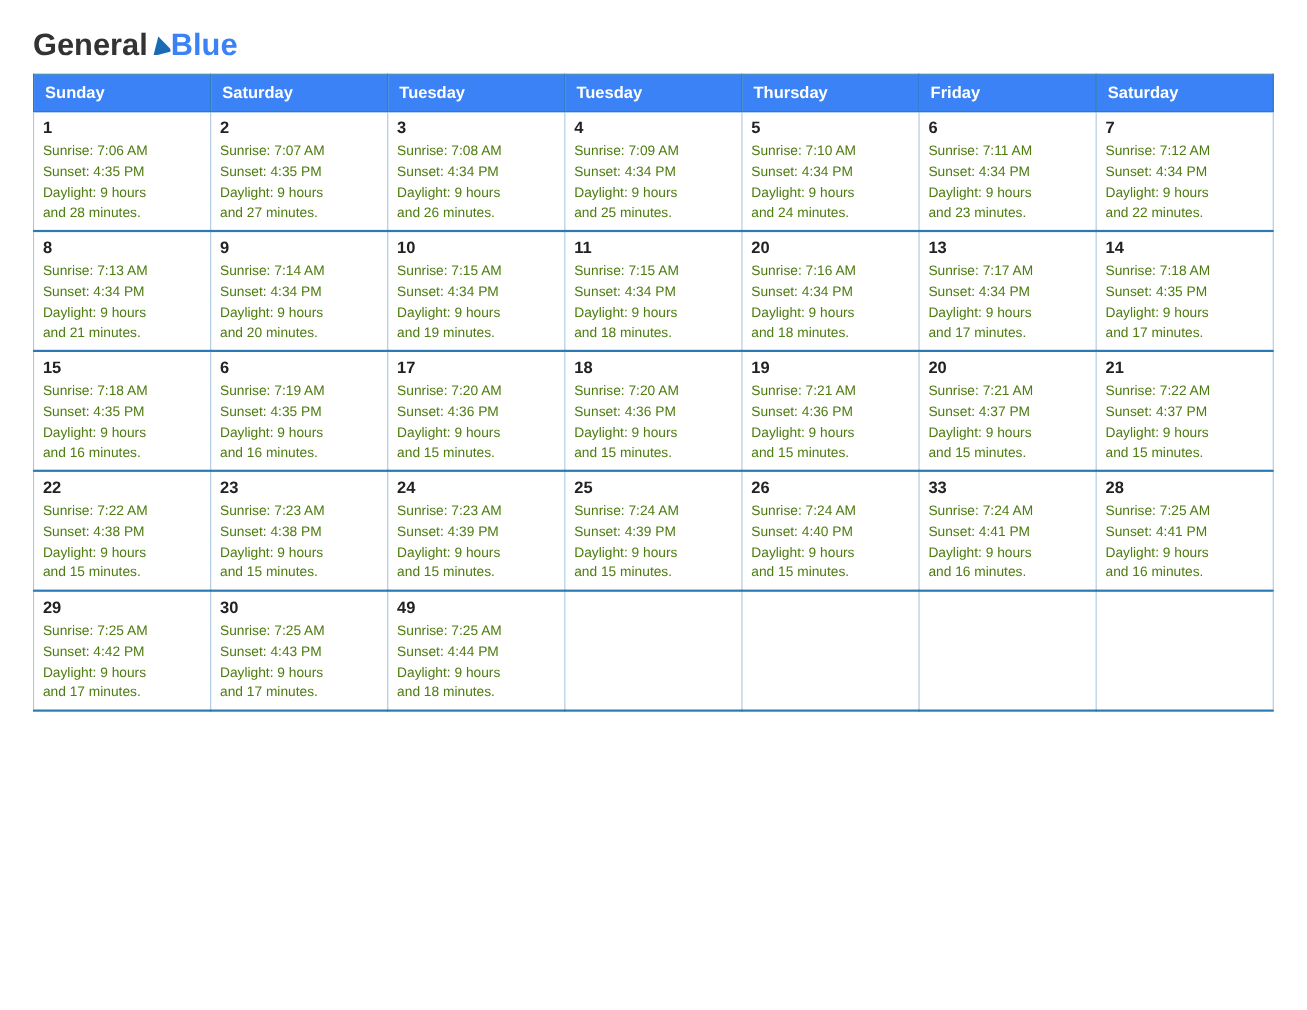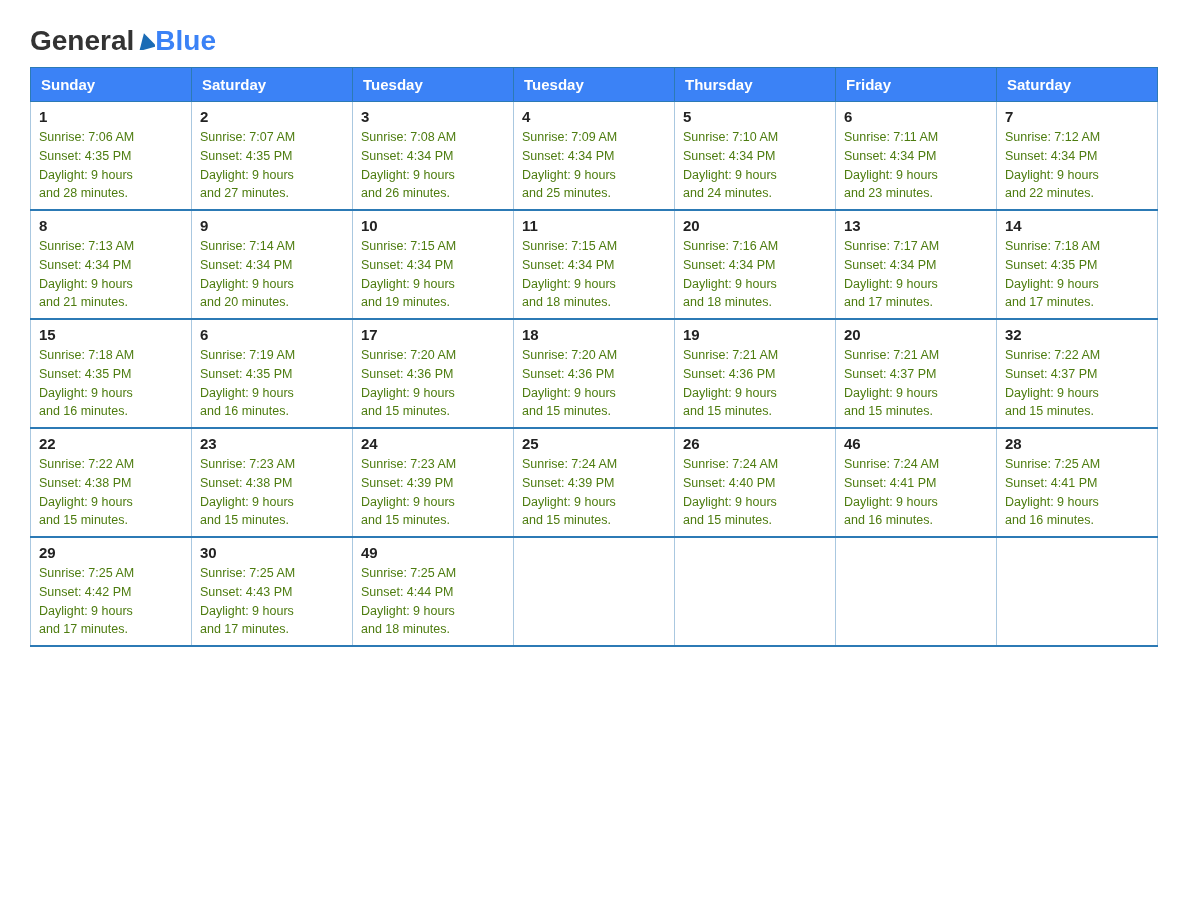--- a/index.html
+++ b/index.html
@@ -194,21 +194,21 @@
         </td>
         <td>
           <div class="day-number">19</div>
           <div class="day-info">Sunrise: 7:21 AM<br>Sunset: 4:36 PM<br>Daylight: 9 hours<br>and 15 minutes.</div>
         </td>
         <td>
           <div class="day-number">20</div>
           <div class="day-info">Sunrise: 7:21 AM<br>Sunset: 4:37 PM<br>Daylight: 9 hours<br>and 15 minutes.</div>
         </td>
         <td>
-          <div class="day-number">32</div>
+          <div class="day-number">21</div>
           <div class="day-info">Sunrise: 7:22 AM<br>Sunset: 4:37 PM<br>Daylight: 9 hours<br>and 15 minutes.</div>
         </td>
       </tr>
       <tr>
         <td>
           <div class="day-number">22</div>
           <div class="day-info">Sunrise: 7:22 AM<br>Sunset: 4:38 PM<br>Daylight: 9 hours<br>and 15 minutes.</div>
         </td>
         <td>
           <div class="day-number">23</div>
@@ -220,21 +220,21 @@
         </td>
         <td>
           <div class="day-number">25</div>
           <div class="day-info">Sunrise: 7:24 AM<br>Sunset: 4:39 PM<br>Daylight: 9 hours<br>and 15 minutes.</div>
         </td>
         <td>
           <div class="day-number">26</div>
           <div class="day-info">Sunrise: 7:24 AM<br>Sunset: 4:40 PM<br>Daylight: 9 hours<br>and 15 minutes.</div>
         </td>
         <td>
-          <div class="day-number">46</div>
+          <div class="day-number">33</div>
           <div class="day-info">Sunrise: 7:24 AM<br>Sunset: 4:41 PM<br>Daylight: 9 hours<br>and 16 minutes.</div>
         </td>
         <td>
           <div class="day-number">28</div>
           <div class="day-info">Sunrise: 7:25 AM<br>Sunset: 4:41 PM<br>Daylight: 9 hours<br>and 16 minutes.</div>
         </td>
       </tr>
       <tr>
         <td>
           <div class="day-number">29</div>

